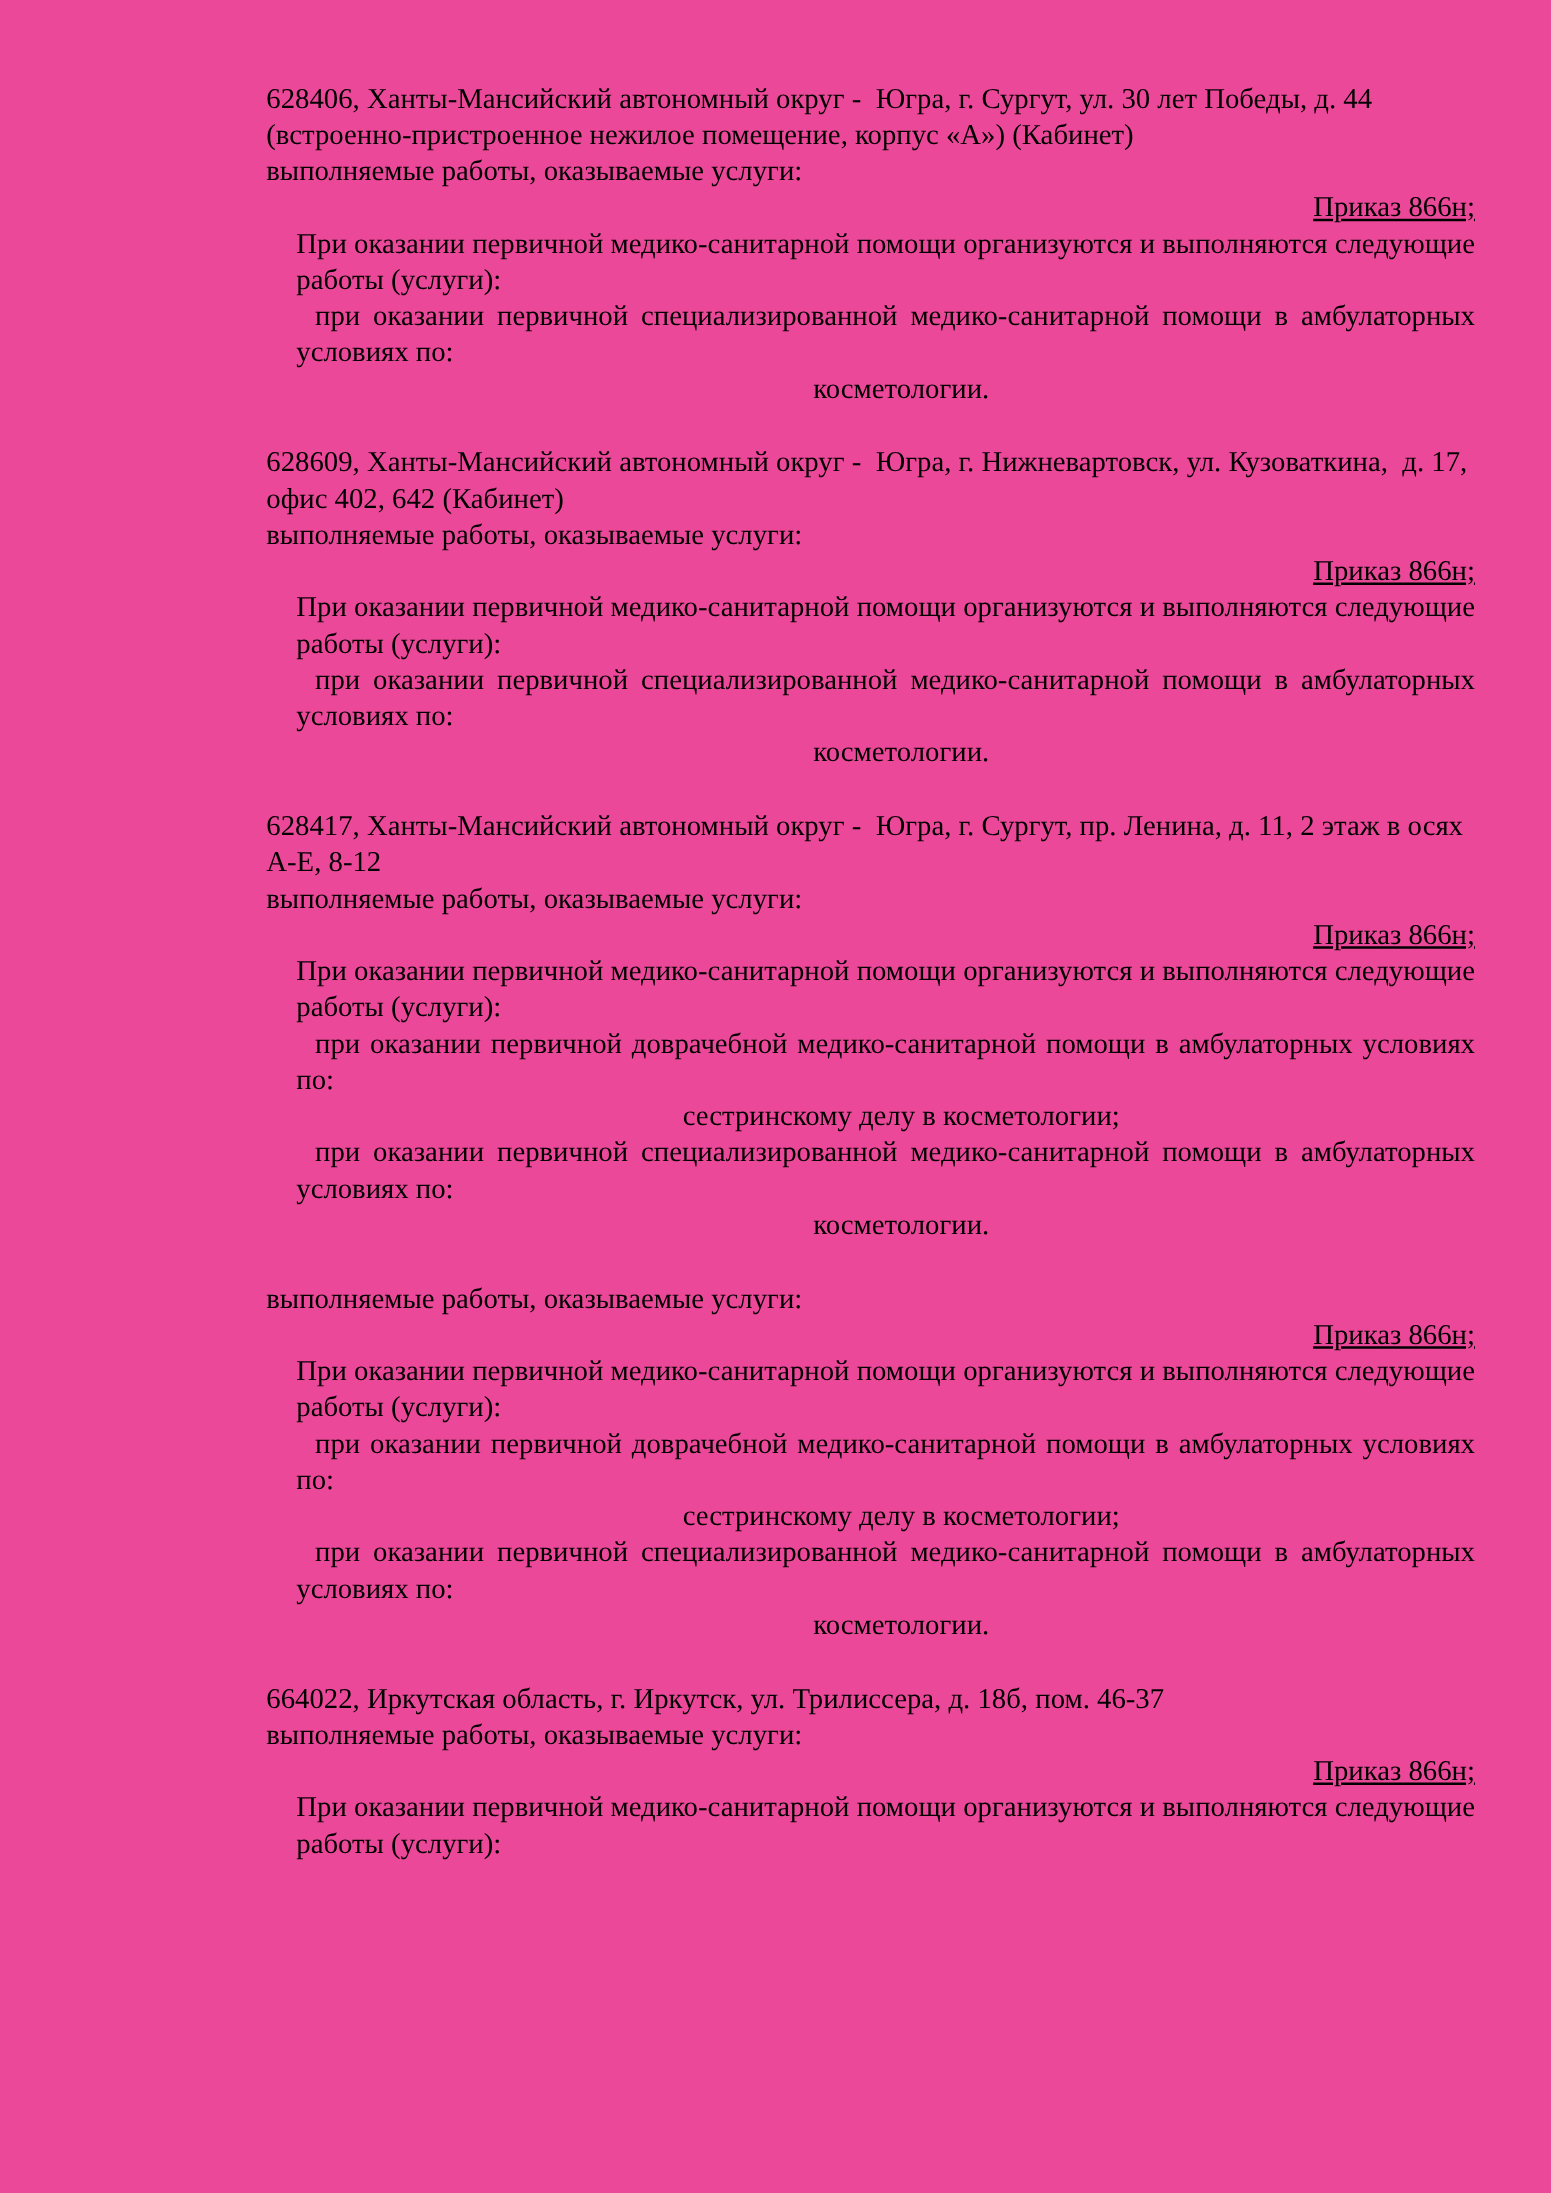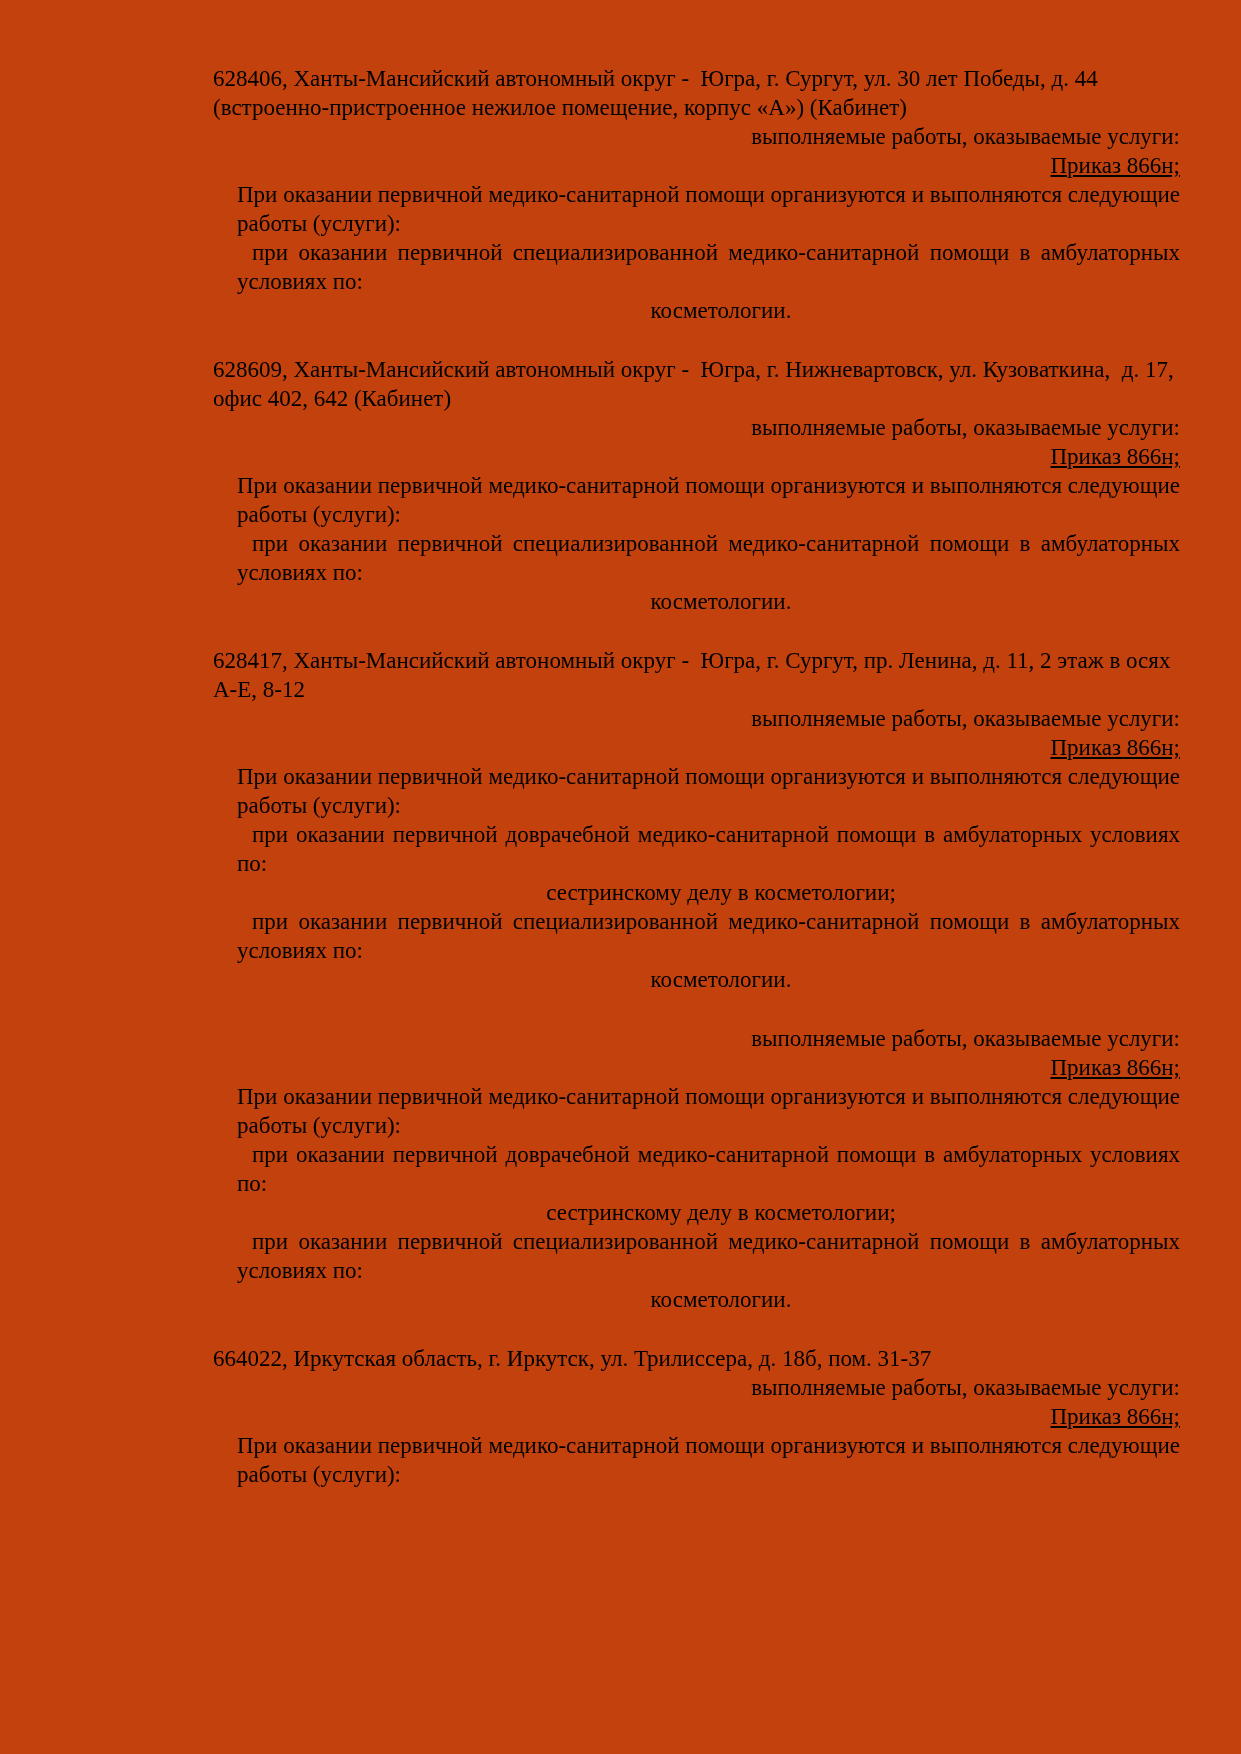--- a/index.html
+++ b/index.html
@@ -4,38 +4,38 @@
 <style>
   html, body {
     margin: 0;
     padding: 0;
     background: #ffffff;
   }
   .page {
     position: relative;
     width: 1241px;
     height: 1754px;
-    background: #c2410c;
+    background: #ec4899;
     color: #000000;
     font-family: "Liberation Serif", "DejaVu Serif", serif;
     font-size: 23px;
     line-height: 29px;
     box-sizing: border-box;
     padding: 64px 61px 0 213px;
     overflow: hidden;
   }
   .entry { margin: 0; }
   .entry + .entry { margin-top: 30px; }
   .page p { margin: 0; padding: 0; }
   .p-address {
     text-align: left;
     white-space: pre-wrap;
   }
   .p-label {
-    text-align: right;
+    text-align: left;
   }
   .p-l1 {
     margin-left: 24px !important;
     text-align: right;
     text-decoration: underline;
   }
   .p-just {
     margin-left: 24px !important;
     text-align: justify;
   }
@@ -87,19 +87,19 @@
     <p class="p-label">выполняемые работы, оказываемые услуги:</p>
     <p class="p-l1">Приказ 866н;</p>
     <p class="p-just">При оказании первичной медико-санитарной помощи организуются и выполняются следующие работы (услуги):</p>
     <p class="p-l2">при оказании первичной доврачебной медико-санитарной помощи в амбулаторных условиях по:</p>
     <p class="p-l3">сестринскому делу в косметологии;</p>
     <p class="p-l2">при оказании первичной специализированной медико-санитарной помощи в амбулаторных условиях по:</p>
     <p class="p-l3">косметологии.</p>
   </section>
 
   <section class="entry">
-    <p class="p-address">664022, Иркутская область, г. Иркутск, ул. Трилиссера, д. 18б, пом. 31-37</p>
+    <p class="p-address">664022, Иркутская область, г. Иркутск, ул. Трилиссера, д. 18б, пом. 46-37</p>
     <p class="p-label">выполняемые работы, оказываемые услуги:</p>
     <p class="p-l1">Приказ 866н;</p>
     <p class="p-just">При оказании первичной медико-санитарной помощи организуются и выполняются следующие работы (услуги):</p>
   </section>
 
 </div>
 
 </body></html>

